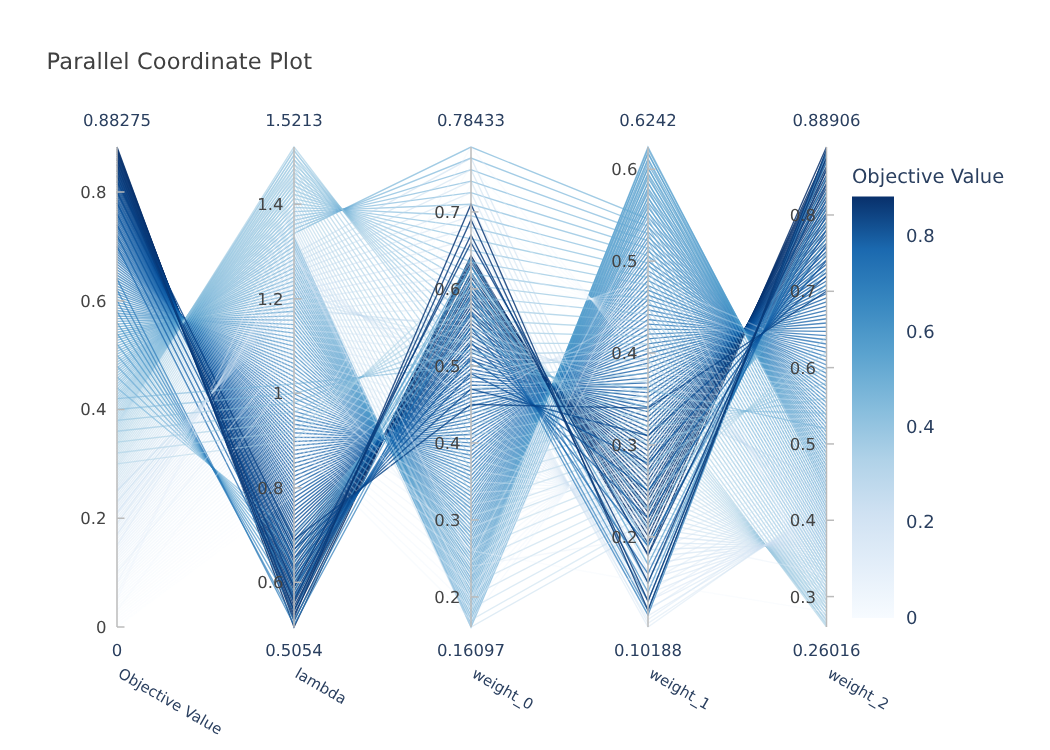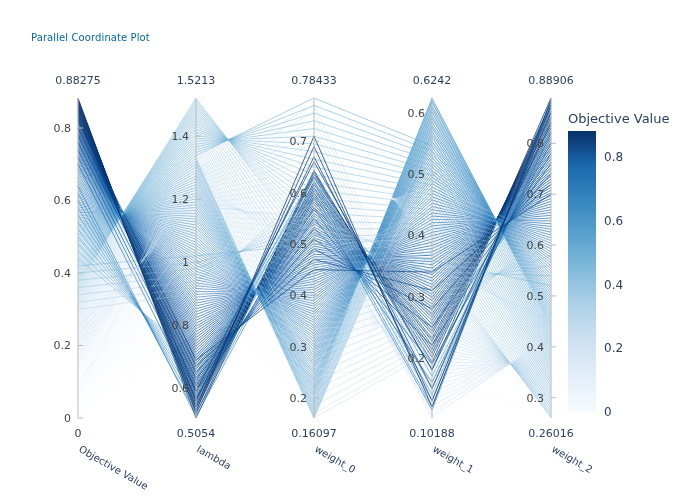--- a/index.html
+++ b/index.html
@@ -12,22 +12,22 @@
     width: 700px;
     height: 500px;
     background: #ffffff;
     font-family: "DejaVu Sans", "Liberation Sans", sans-serif;
     overflow: hidden;
   }
   #plot-title {
     position: absolute;
     left: 31px;
     top: 32px;
-    font-size: 10px;
-    color: #0369a1;
+    font-size: 15px;
+    color: #404040;
     letter-spacing: 0.1px;
     white-space: nowrap;
   }
   #plot-svg {
     position: absolute;
     left: 0;
     top: 0;
     width: 700px;
     height: 500px;
   }

